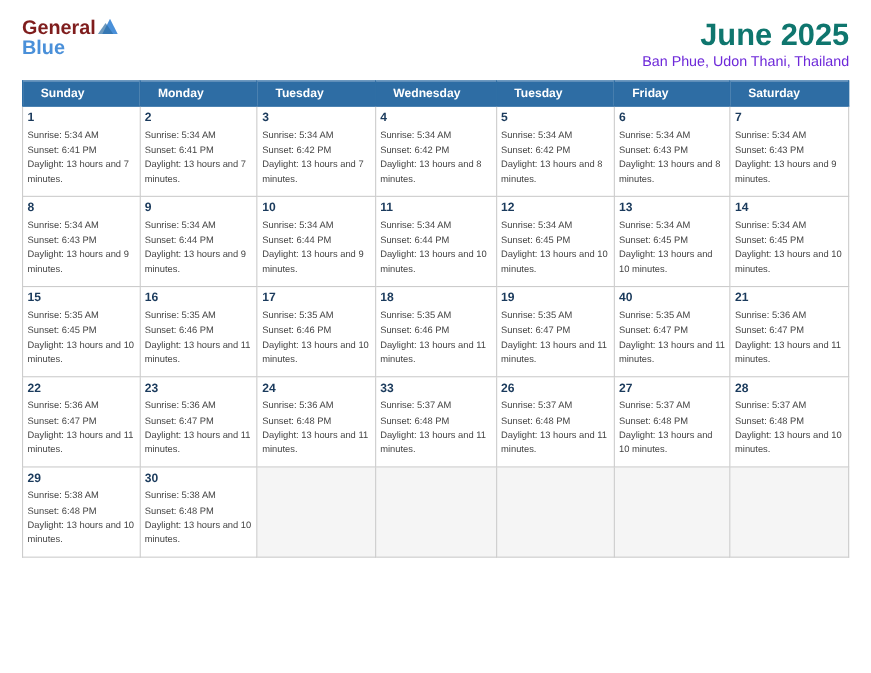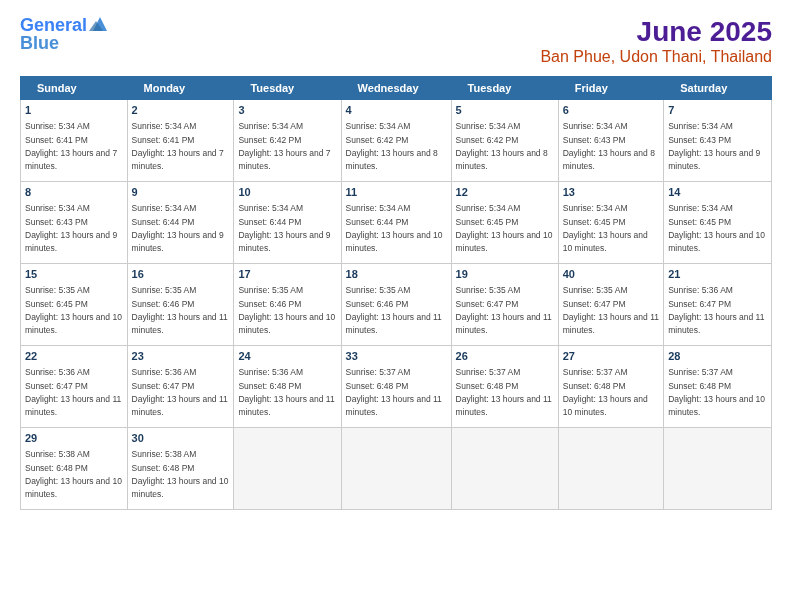--- a/index.html
+++ b/index.html
@@ -22,34 +22,34 @@
       align-items: flex-start;
       margin-bottom: 10px;
     }
     .logo {
       display: flex;
       align-items: center;
     }
     .logo-text {
       font-size: 18px;
       font-weight: bold;
-      color: #3b82f6;
+      color: #7f1d1d;
       line-height: 1.1;
     }
     .title-block {
       text-align: right;
     }
     .month-title {
       font-size: 28px;
       font-weight: bold;
-      color: #4c1d95;
+      color: #0f766e;
     }
     .location {
-      font-size: 16px;
-      color: #c2410c;
+      font-size: 13px;
+      color: #6d28d9;
     }
     .calendar {
       width: 100%;
       border-collapse: collapse;
       font-size: 9.5px;
     }
     .calendar thead tr th {
       background: #2e6da4;
       color: #fff;
       padding: 5px 16px;

